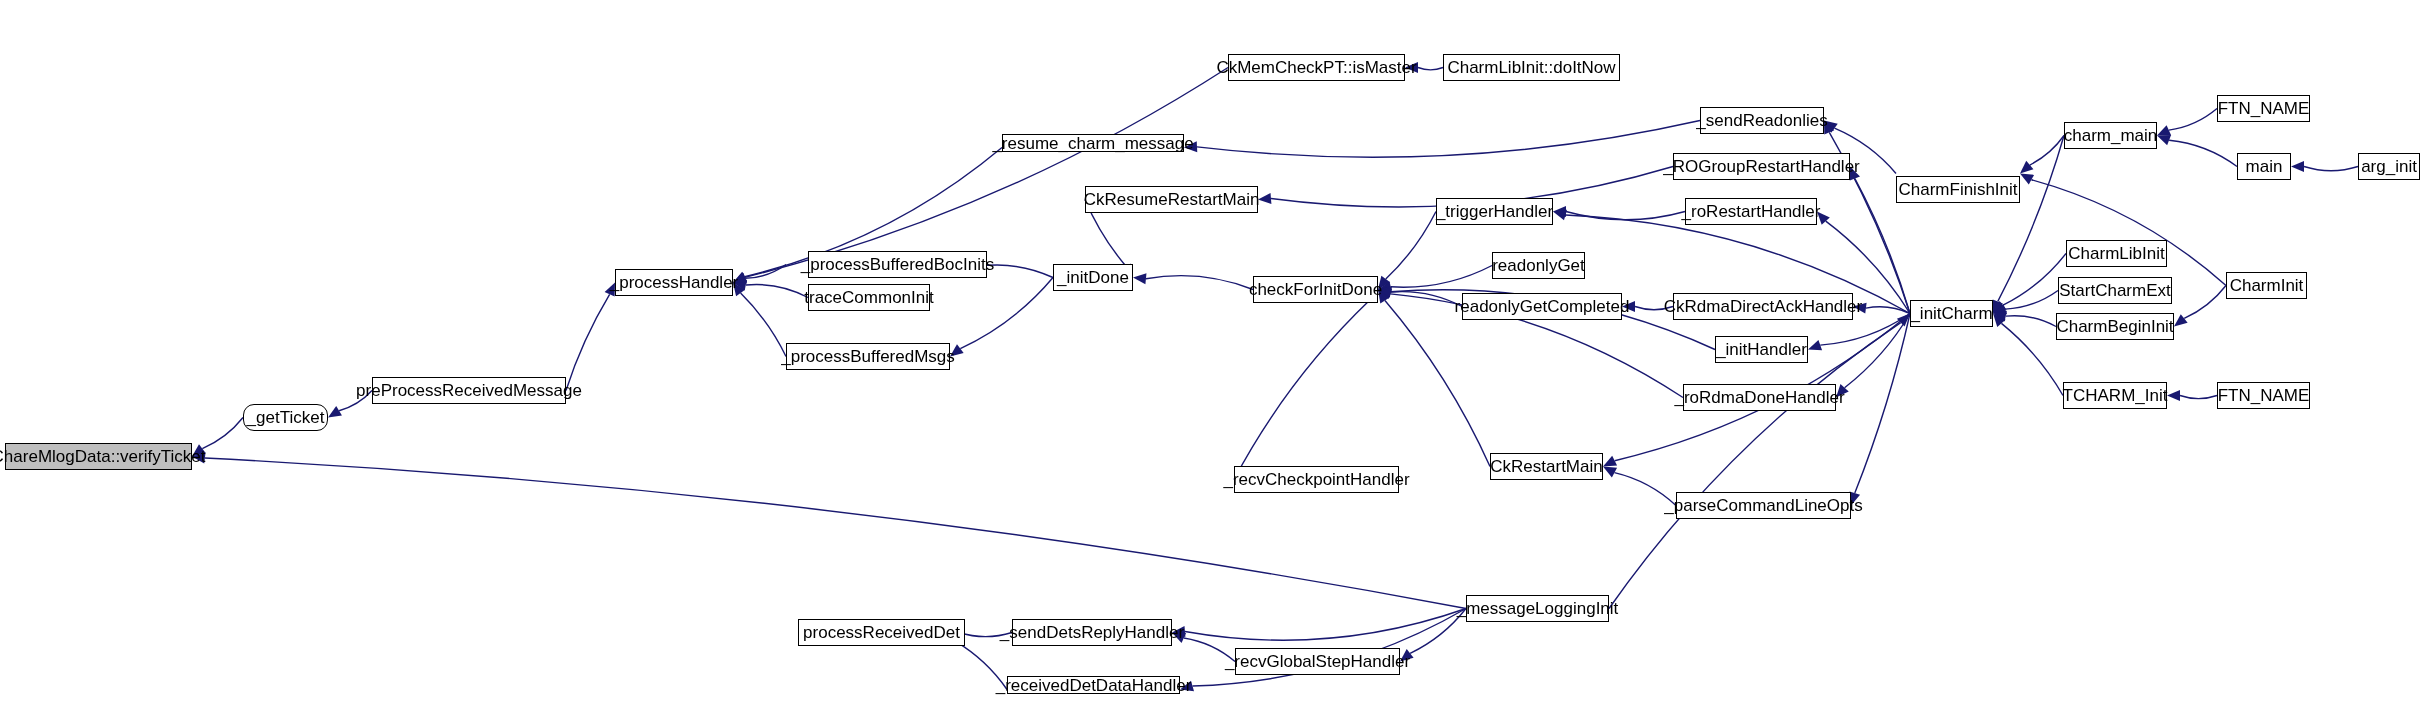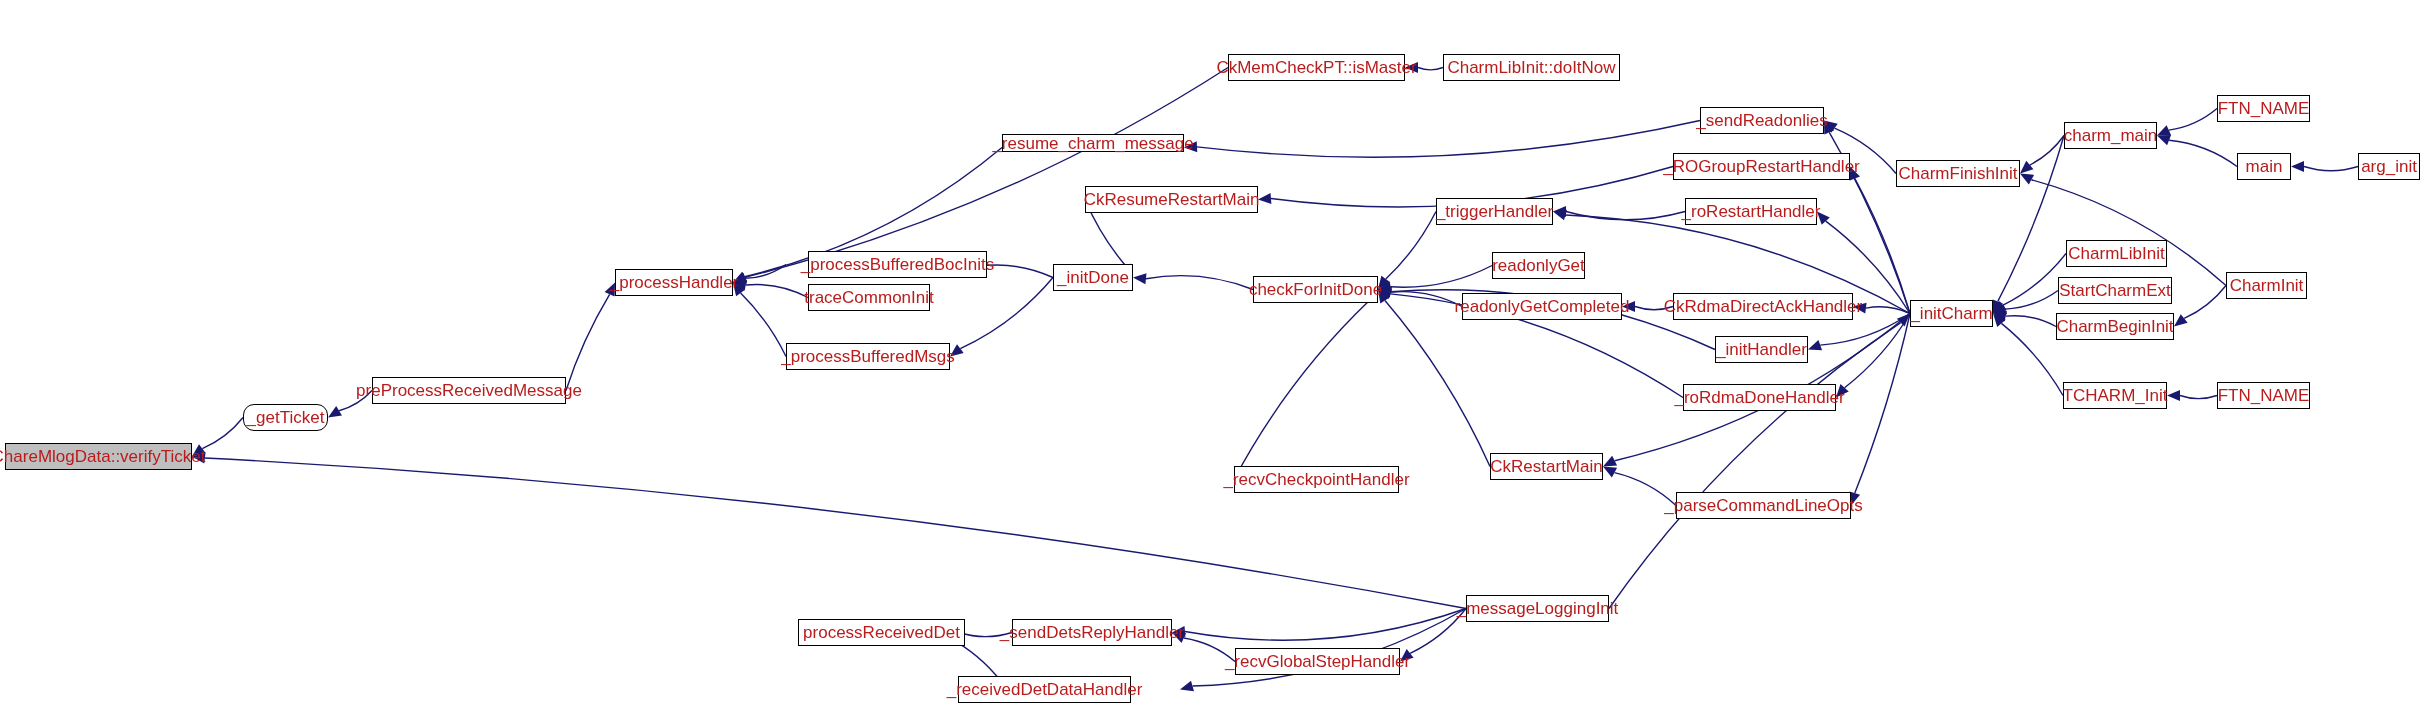--- a/index.html
+++ b/index.html
@@ -22,21 +22,21 @@
     top: 0;
     width: 2424px;
     height: 709px;
     pointer-events: none;
   }
   .node {
     position: absolute;
     box-sizing: border-box;
     border: 1px solid #000000;
     background: #ffffff;
-    color: #b91c1c;
+    color: #000000;
     font-size: 17px;
     line-height: 1;
     display: flex;
     align-items: center;
     justify-content: center;
     white-space: nowrap;
     height: 27px;
     padding: 0 7px;
     z-index: 5;
   }
@@ -233,21 +233,21 @@
       </div>
       <div class="node" style="left: 1676px; top: 492px; width: 175px; height: 27px;">
         <span>_parseCommandLineOpts</span>
       </div>
       <div class="node" style="left: 1234px; top: 466px; width: 165px; height: 27px;">
         <span>_recvCheckpointHandler</span>
       </div>
       <div class="node" style="left: 1910px; top: 300px; width: 83px; height: 27px;">
         <span>_initCharm</span>
       </div>
-      <div class="node" style="left: 1896px; top: 160px; width: 124px; height: 27px; text-align: right;">
+      <div class="node" style="left: 1896px; top: 176px; width: 124px; height: 27px; text-align: right;">
         <span>CharmFinishInit</span>
       </div>
       <div class="node" style="left: 2066px; top: 240px; width: 101px; height: 27px;">
         <span>CharmLibInit</span>
       </div>
       <div class="node" style="left: 2058px; top: 277px; width: 114px; height: 27px;">
         <span>StartCharmExt</span>
       </div>
       <div class="node" style="left: 2056px; top: 313px; width: 118px; height: 27px;">
         <span>CharmBeginInit</span>
@@ -275,20 +275,20 @@
       </div>
       <div class="node" style="left: 798px; top: 619px; width: 167px; height: 27px;">
         <span>processReceivedDet</span>
       </div>
       <div class="node" style="left: 1012px; top: 619px; width: 160px; height: 27px;">
         <span>_sendDetsReplyHandler</span>
       </div>
       <div class="node" style="left: 1235px; top: 648px; width: 165px; height: 27px;">
         <span>_recvGlobalStepHandler</span>
       </div>
-      <div class="node" style="left: 958px; top: 676px; width: 173px; height: 27px;">
+      <div class="node" style="left: 1007px; top: 676px; width: 173px; height: 18px;">
         <span>_receivedDetDataHandler</span>
       </div>
       <div class="node" style="left: 1466px; top: 595px; width: 143px; height: 27px;">
         <span>_messageLoggingInit</span>
       </div>
     </div>
 </div>
 
 </body></html>

